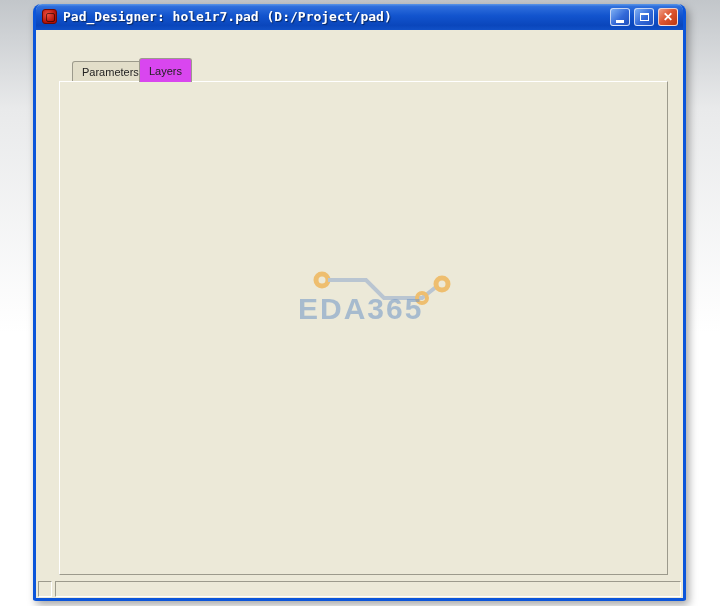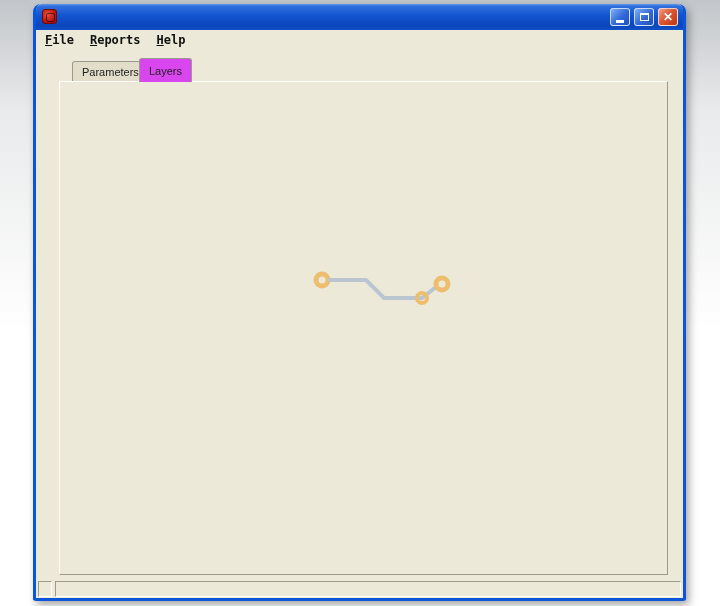--- a/index.html
+++ b/index.html
@@ -127,36 +127,32 @@
   .status-panel{position:absolute;height:16px;background:#ECE9D8;
     border:1px solid;border-color:#9C9A8C #FFF #FFF #9C9A8C;box-sizing:border-box;}
 </style>
 </head>
 <body>
 
 <div class="win">
 
   <div class="titlebar">
     <div class="app-icon"></div>
+    <div class="title-text">Pad_Designer: hole1r7.pad (D:/Project/pad)</div>
     <button class="tb-btn tb-blue" style="left:574px;">
         <span class="glyph-min"></span>
       </button>
     <button class="tb-btn tb-blue" style="left:598px;">
         <span class="glyph-max"></span>
       </button>
     <button class="tb-btn tb-close" style="left:622px;">
         <span class="glyph-x">✕</span>
       </button>
   </div>
 
-  <div class="menubar">
-    <span class="menu-item"><span class="mnemonic">F</span><span>ile</span></span>
-    <span class="menu-item"><span class="mnemonic">R</span><span>eports</span></span>
-    <span class="menu-item"><span class="mnemonic">H</span><span>elp</span></span>
-  </div>
 
   <div class="tab tab-inactive" style="left:36px;">Parameters</div>
   <div class="tab tab-active" style="left:103px;">Layers</div>
 
   <div class="page"></div>
 
   <div class="group" style="left:36px;top:86px;width:418px;height:240px;">
     <span class="group-title">Padstack layers</span>
   </div>
 
@@ -264,20 +260,21 @@
       <div class="mark" style="left:104px;top:96px;background:#0000BE;"></div>
     </div>
   </div>
 
   <svg class="watermark-trace" width="170" height="40" viewBox="0 0 170 40">
     <circle cx="14" cy="10" r="6" fill="none" stroke="#F0A838" stroke-width="5"></circle>
     <path d="M20,10 L58,10 L76,28 L114,28 L128,17" fill="none" stroke="#9FB2CE" stroke-width="4"></path>
     <circle cx="134" cy="14" r="6" fill="none" stroke="#F0A838" stroke-width="5"></circle>
     <circle cx="114" cy="28" r="5" fill="none" stroke="#F0A838" stroke-width="4"></circle>
   </svg>
+  <div class="watermark-text">EDA365</div>
 
   <span class="field-label" style="left:30px;top:358px;">Geometry:</span>
   <span class="field-label" style="left:30px;top:381px;">Shape:</span>
   <span class="field-label" style="left:30px;top:403px;">Flash:</span>
   <span class="field-label" style="left:30px;top:425px;">Width:</span>
   <span class="field-label" style="left:30px;top:447px;">Height:</span>
   <span class="field-label" style="left:30px;top:469px;">Offset X:</span>
   <span class="field-label" style="left:30px;top:491px;">Offset Y:</span>
 
   <div class="group" style="left:89px;top:341px;width:160px;height:173px;">

